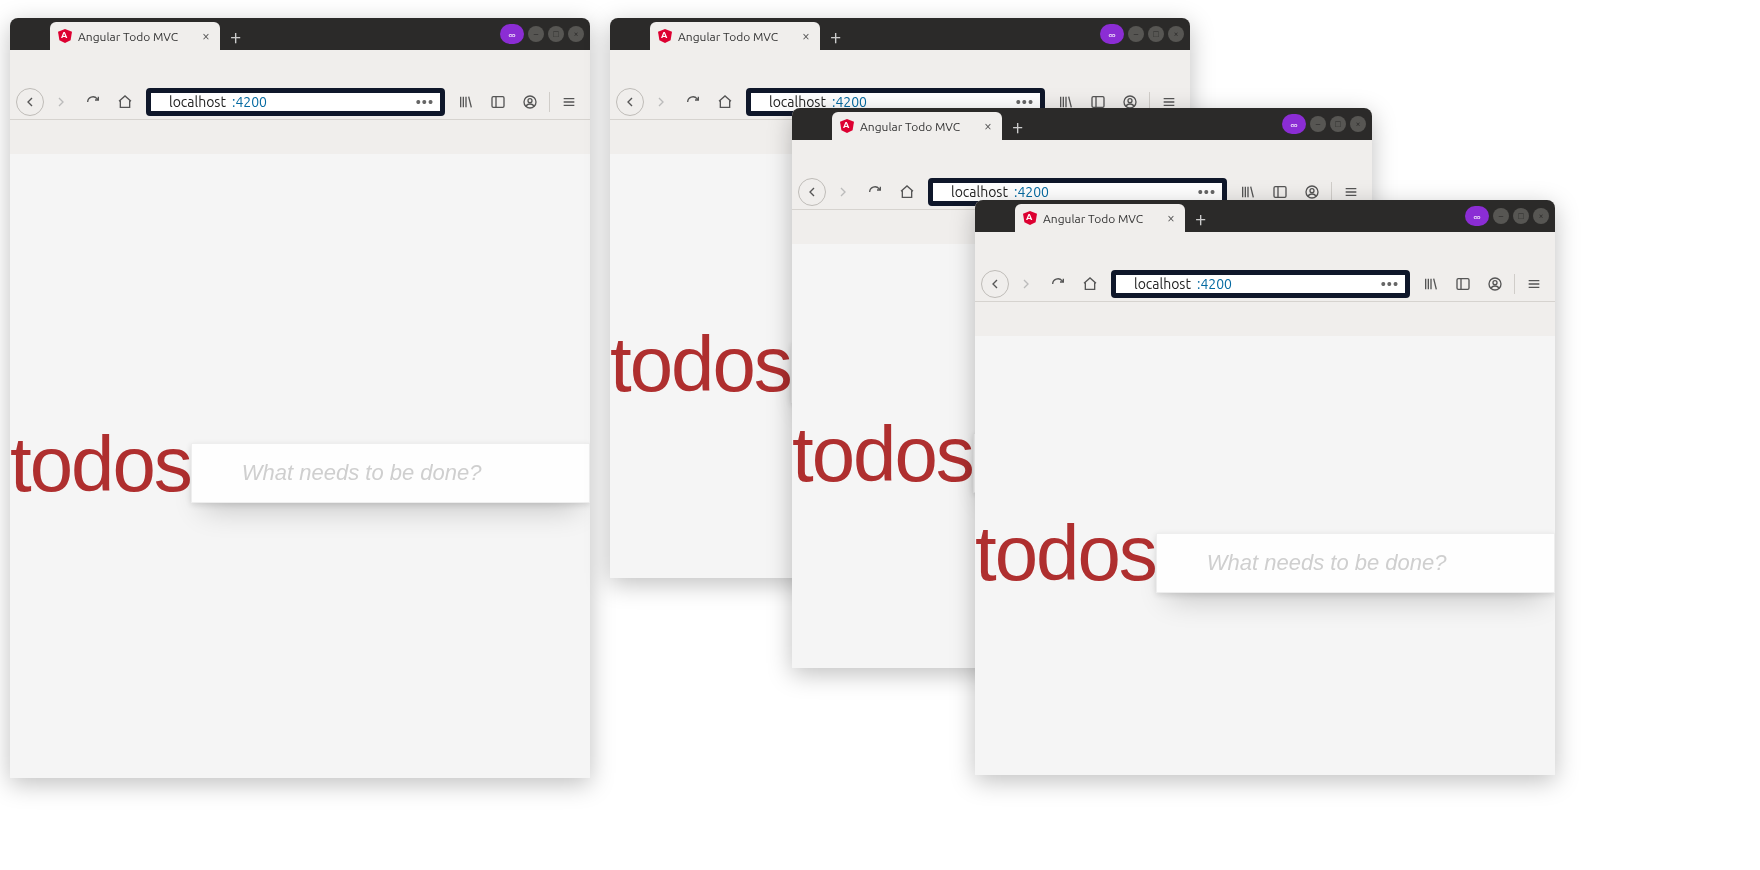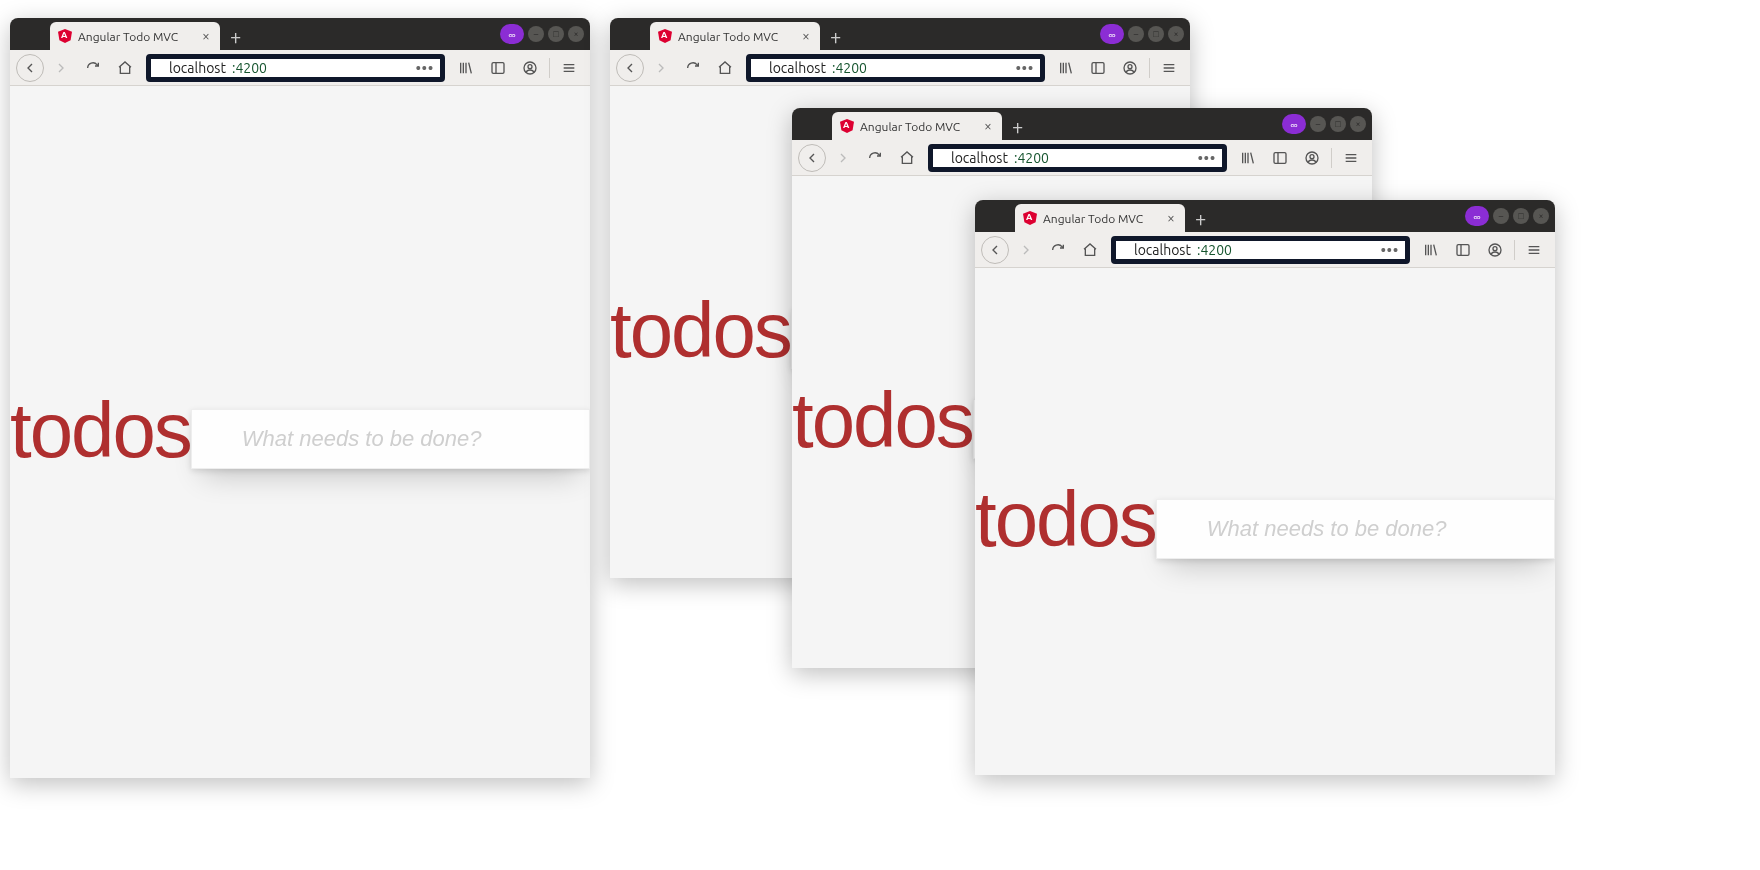--- a/index.html
+++ b/index.html
@@ -12,20 +12,21 @@
     overflow: hidden;
   }
   .browser-window {
     position: absolute;
     border-radius: 8px 8px 0 0;
     box-shadow: 0 6px 24px rgba(0,0,0,0.25);
     background: #f0eeec;
     display: flex;
     flex-direction: column;
     overflow: hidden;
+    gap: 34px;
   }
   .titlebar {
     background: #2b2a29;
     height: 32px;
     display: flex;
     align-items: flex-end;
     padding-left: 40px;
     padding-right: 8px;
     position: relative;
   }
@@ -127,21 +128,21 @@
     border-radius: 4px;
     display: flex;
     align-items: center;
     padding: 0 6px;
     gap: 6px;
     margin: 0 4px;
     font-size: 14px;
     color: #333;
   }
   .urlbar .url-host { color: #222; }
-  .urlbar .url-port { color: #14532d; }
+  .urlbar .url-port { color: #0369a1; }
   .urlbar .url-spacer { flex: 1; }
   .urlbar .url-dots { color: #666; letter-spacing: 1px; font-weight:bold; cursor:pointer;}
   .content {
     flex: 1;
     background: #f5f5f5;
     overflow: auto;
     display: flex;
     flex-direction: row;
     align-items: center;
     padding-top: 14px;

